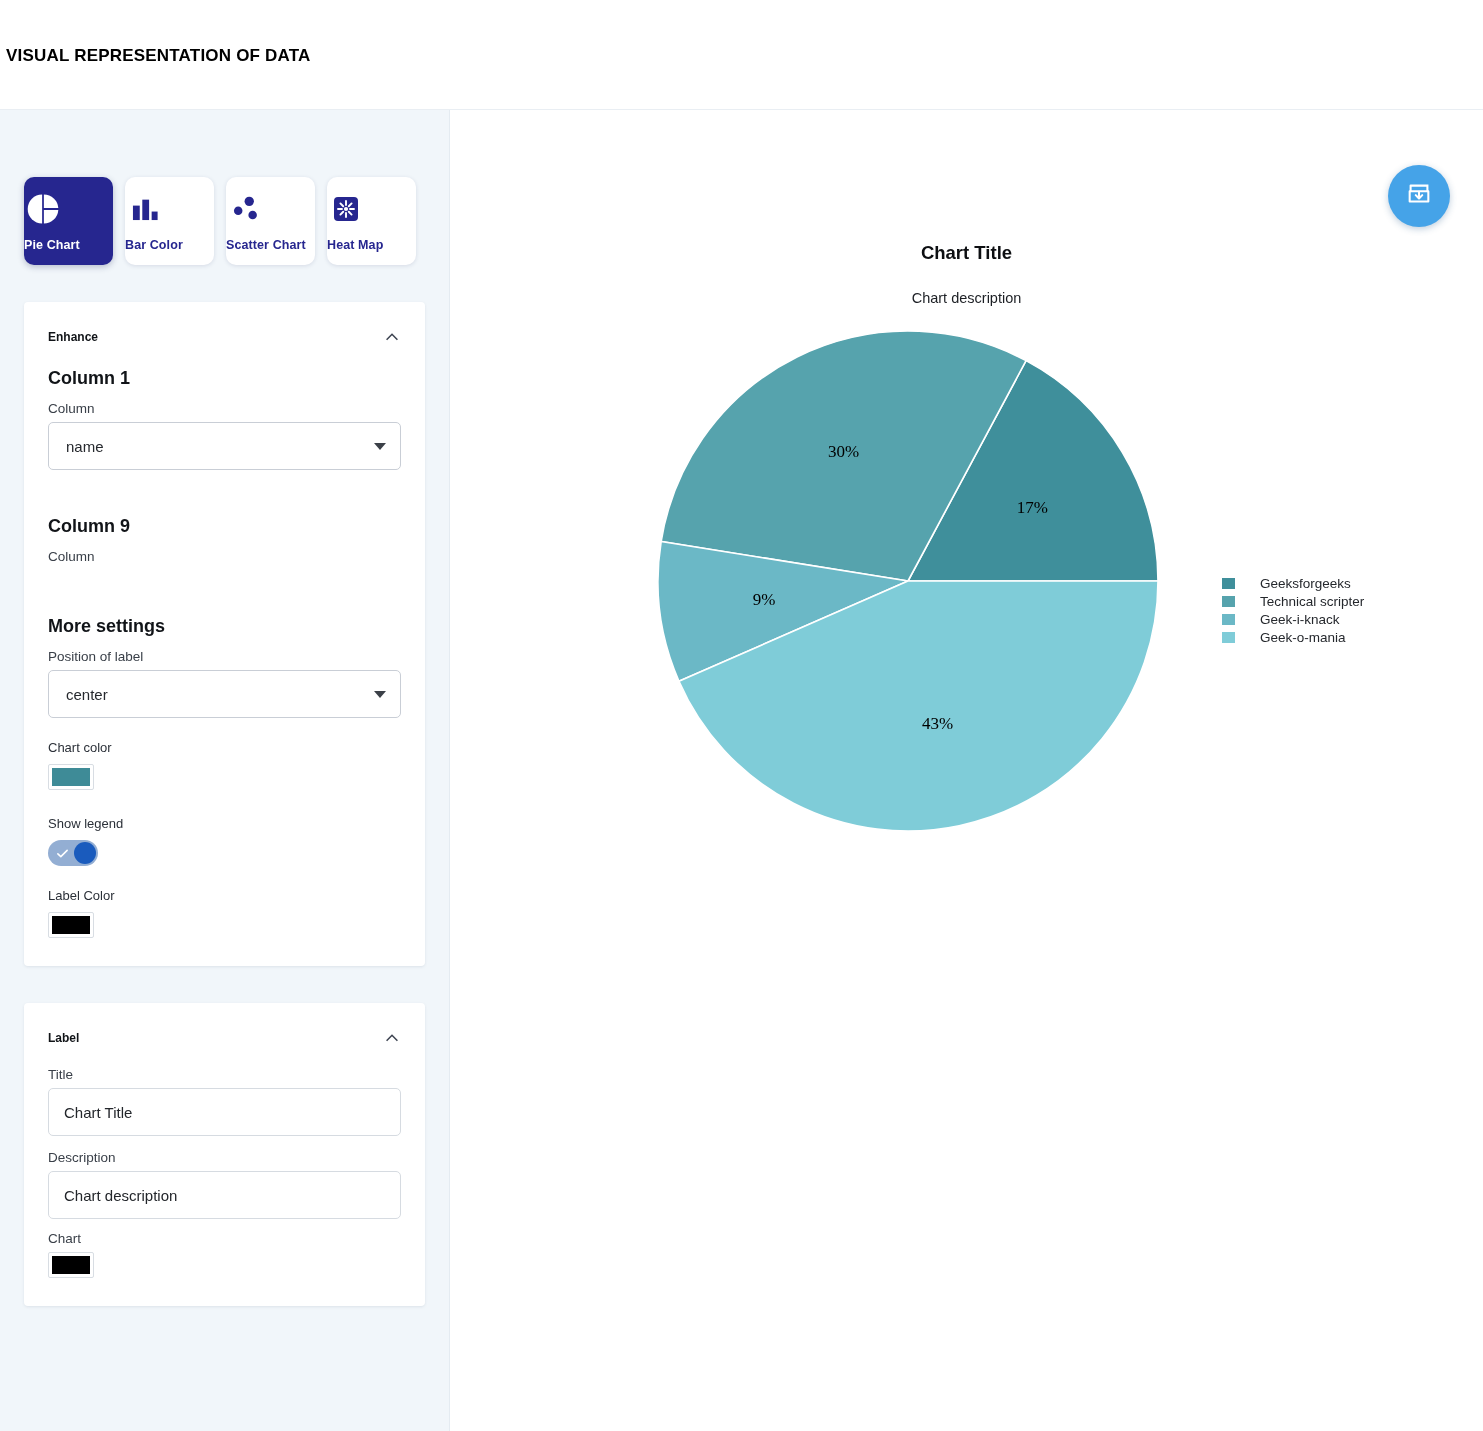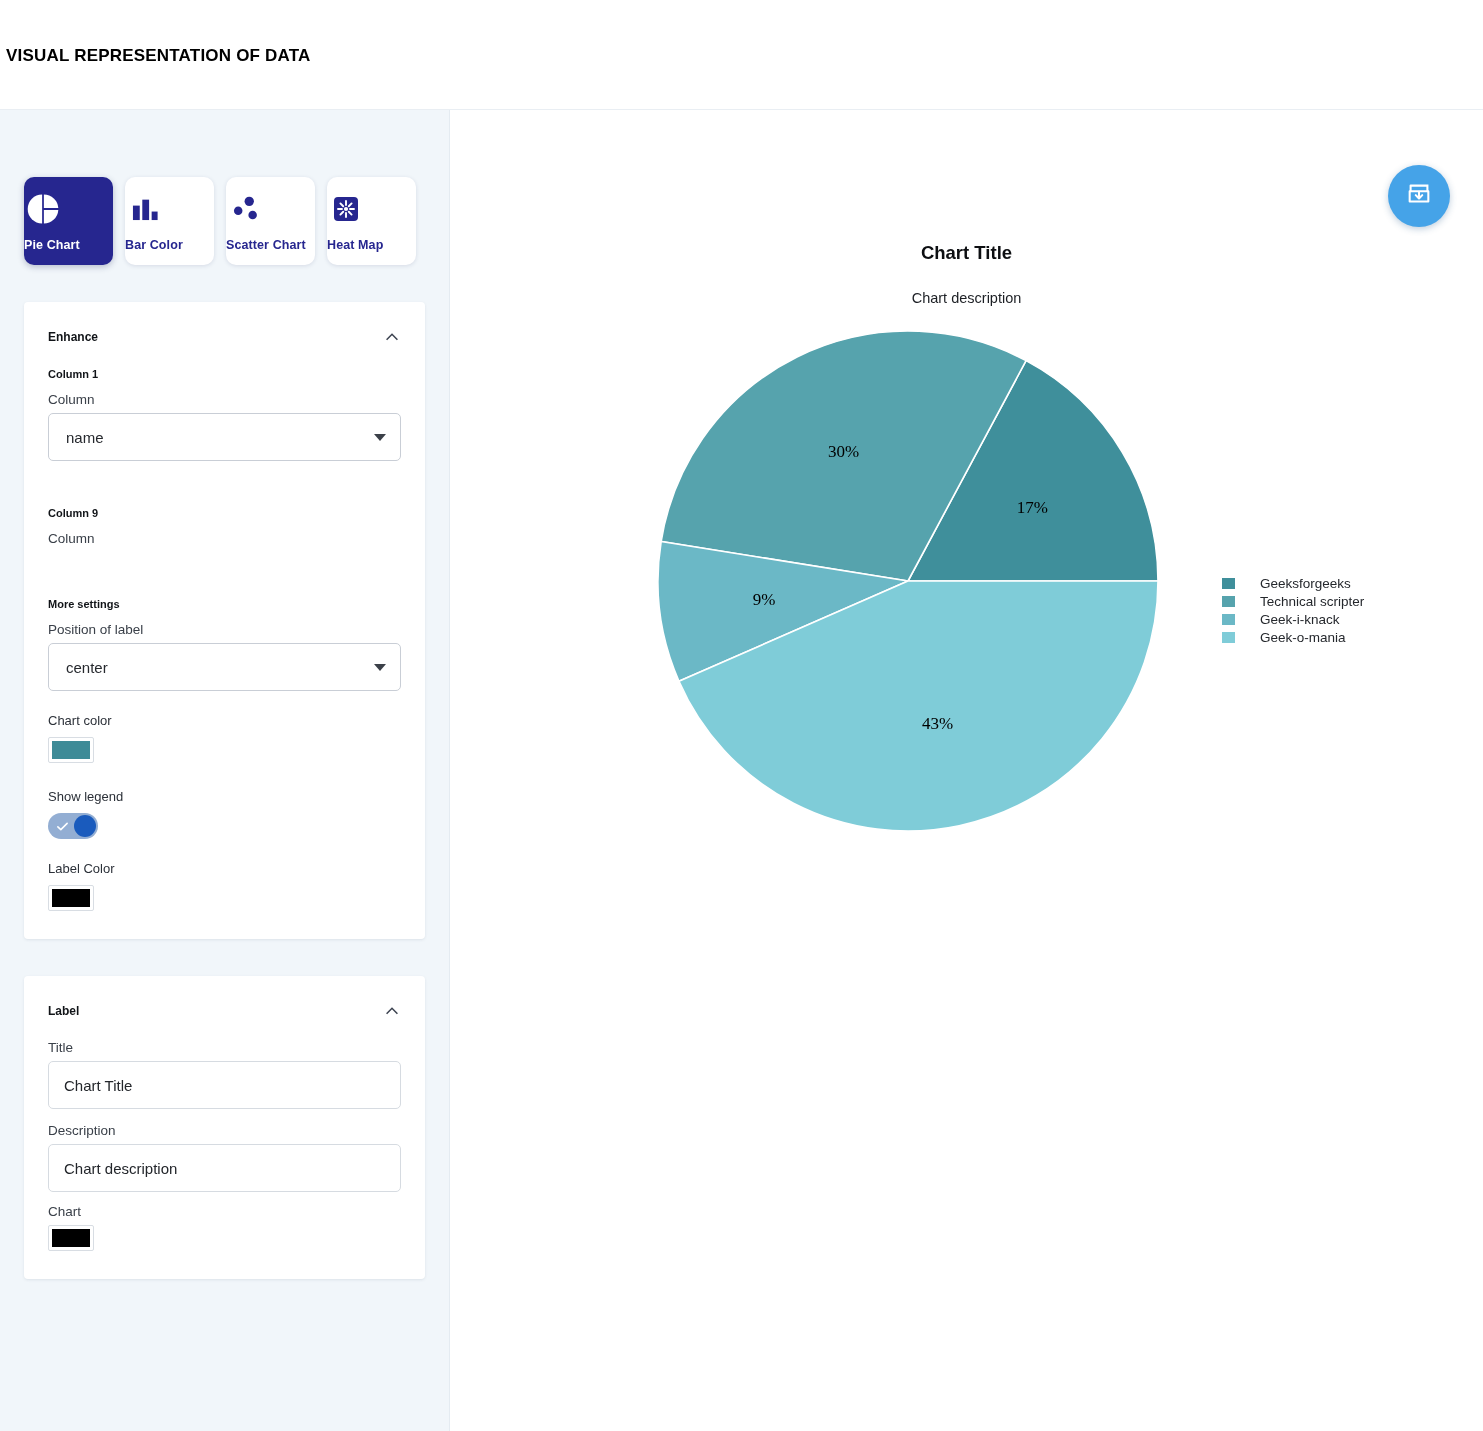--- a/index.html
+++ b/index.html
@@ -87,21 +87,21 @@
     padding: 26px 0 20px 0;
     cursor: pointer;
   }
   .panel-title { font-size: 12px; font-weight: bold; color: #111418; }
   .chev {
     width: 18px; height: 18px;
     color: #3c4350;
   }
 
   .group-title {
-    font-size: 11px;
+    font-size: 18px;
     font-weight: bold;
     color: #111418;
     margin: 16px 0 12px 0;
   }
   .group-title.first { margin-top: 2px; }
 
   .field-label {
     font-size: 13.5px;
     color: #3a4049;
     margin-bottom: 6px;

